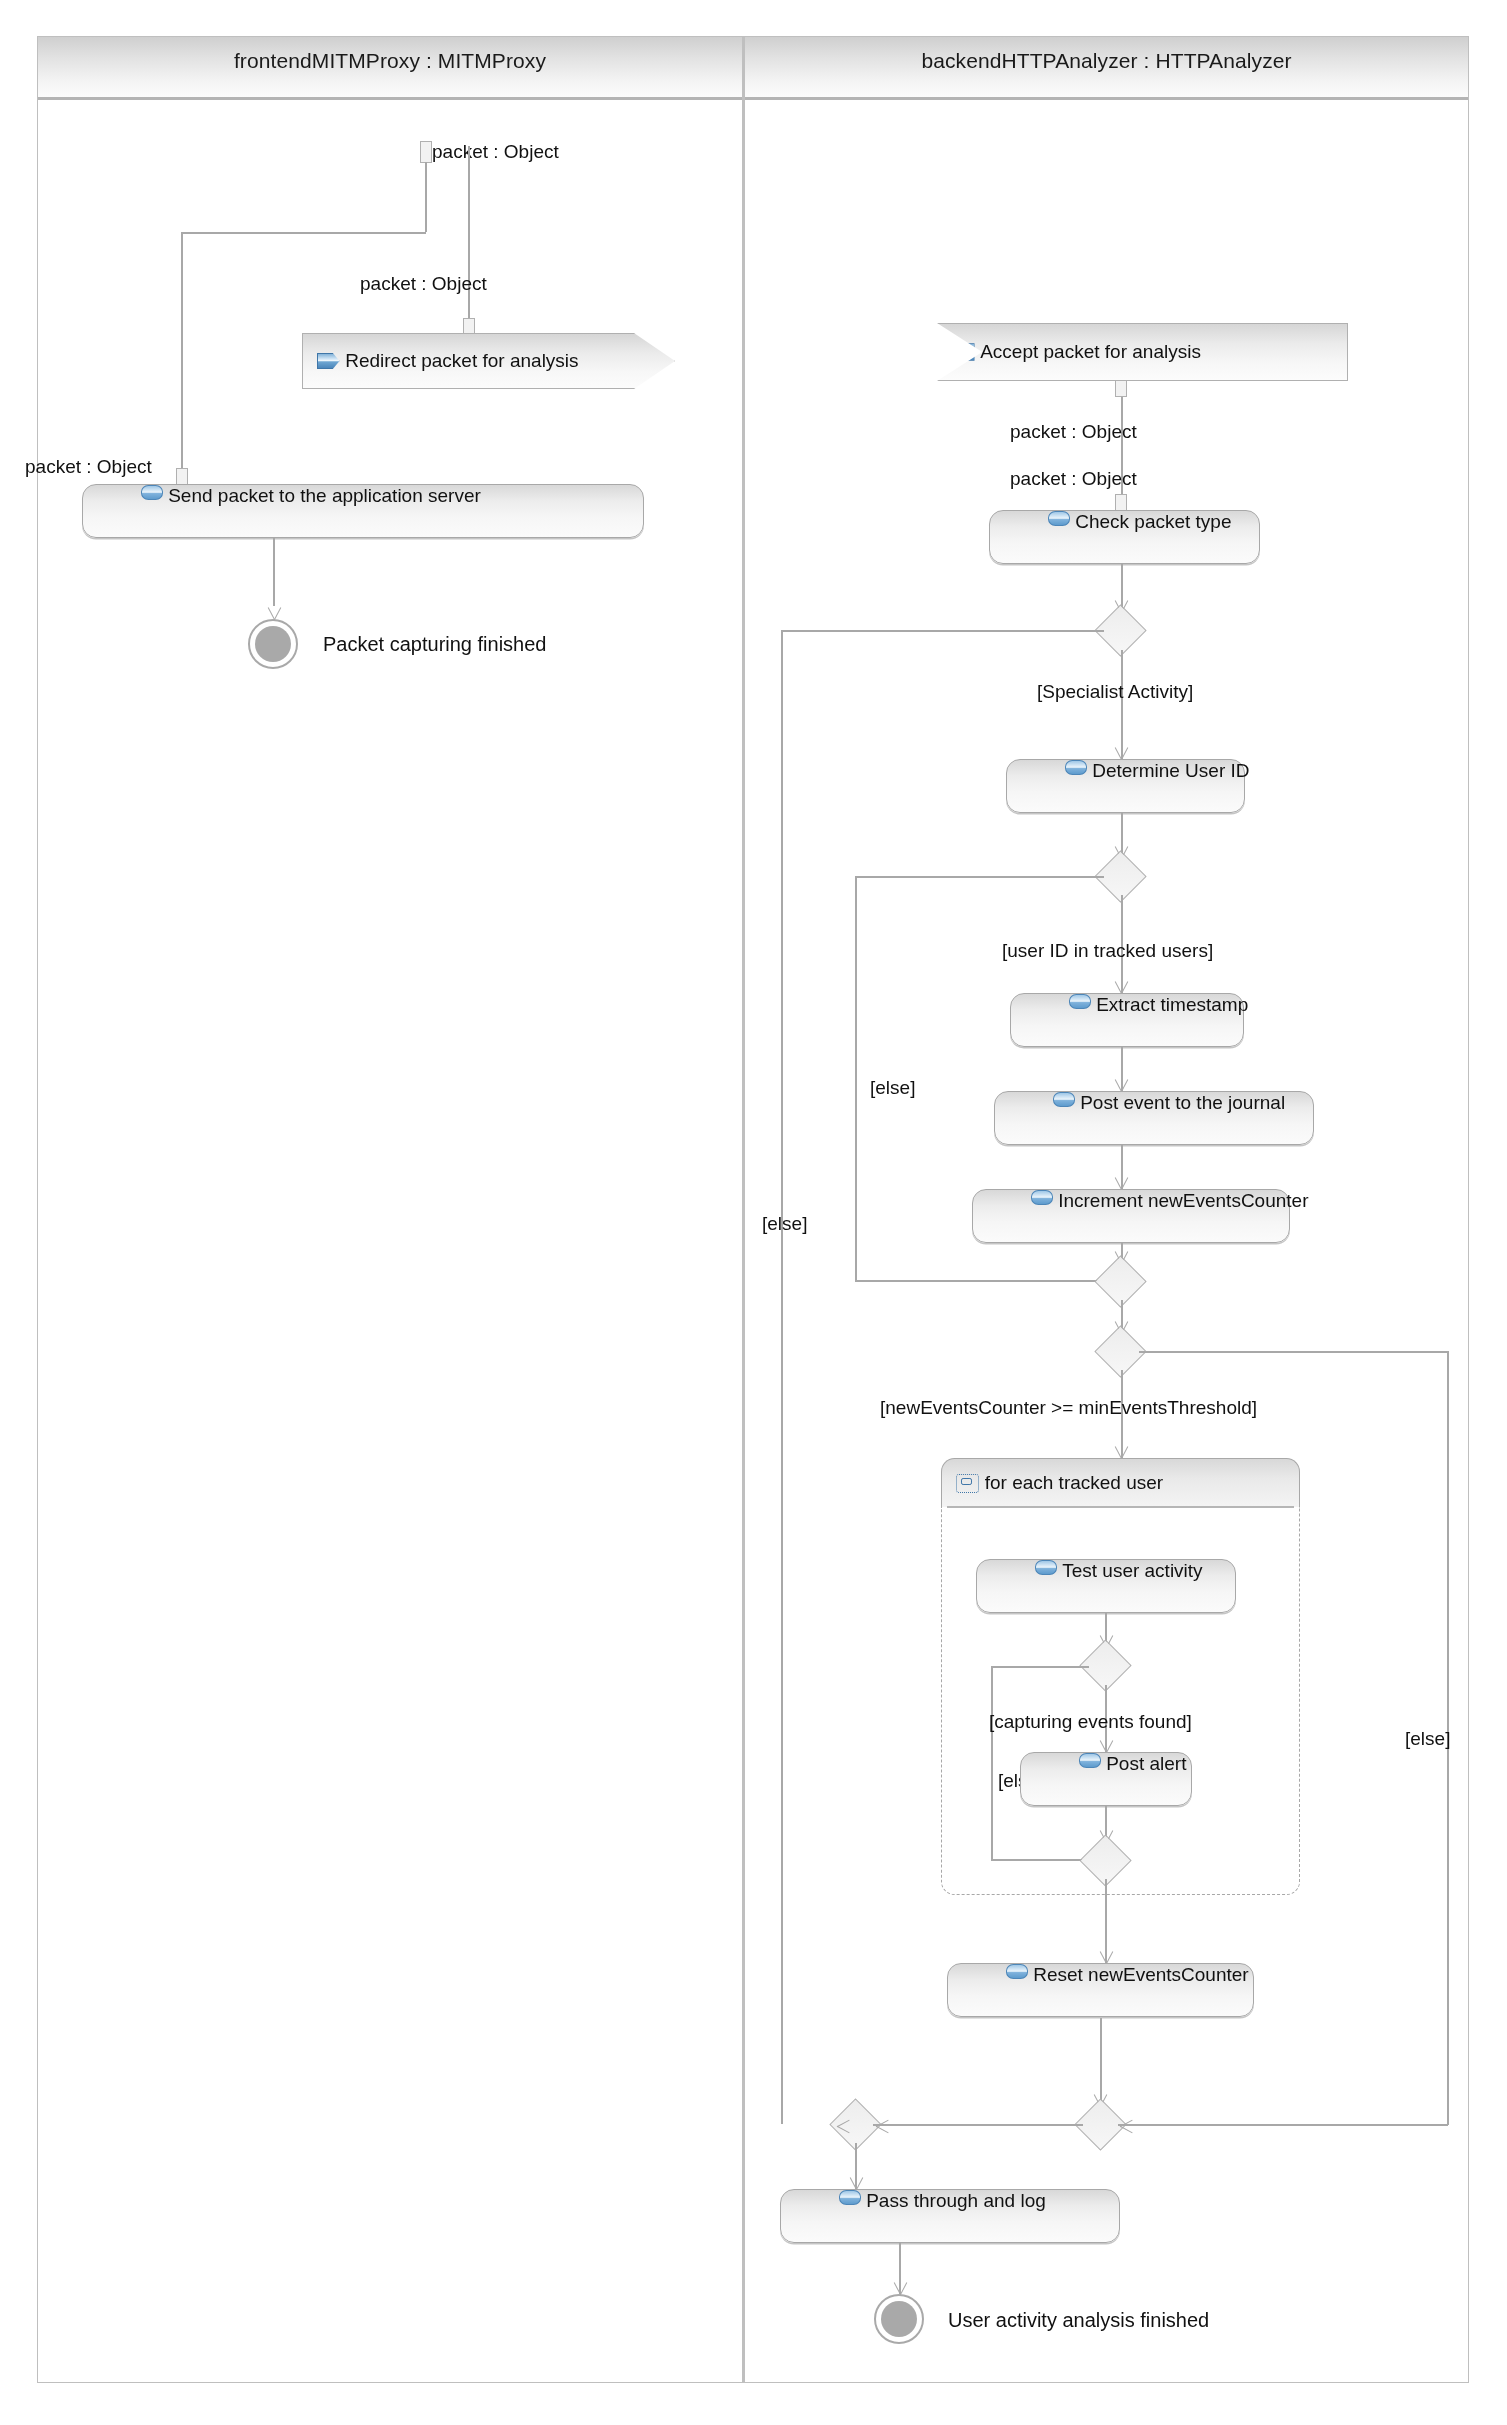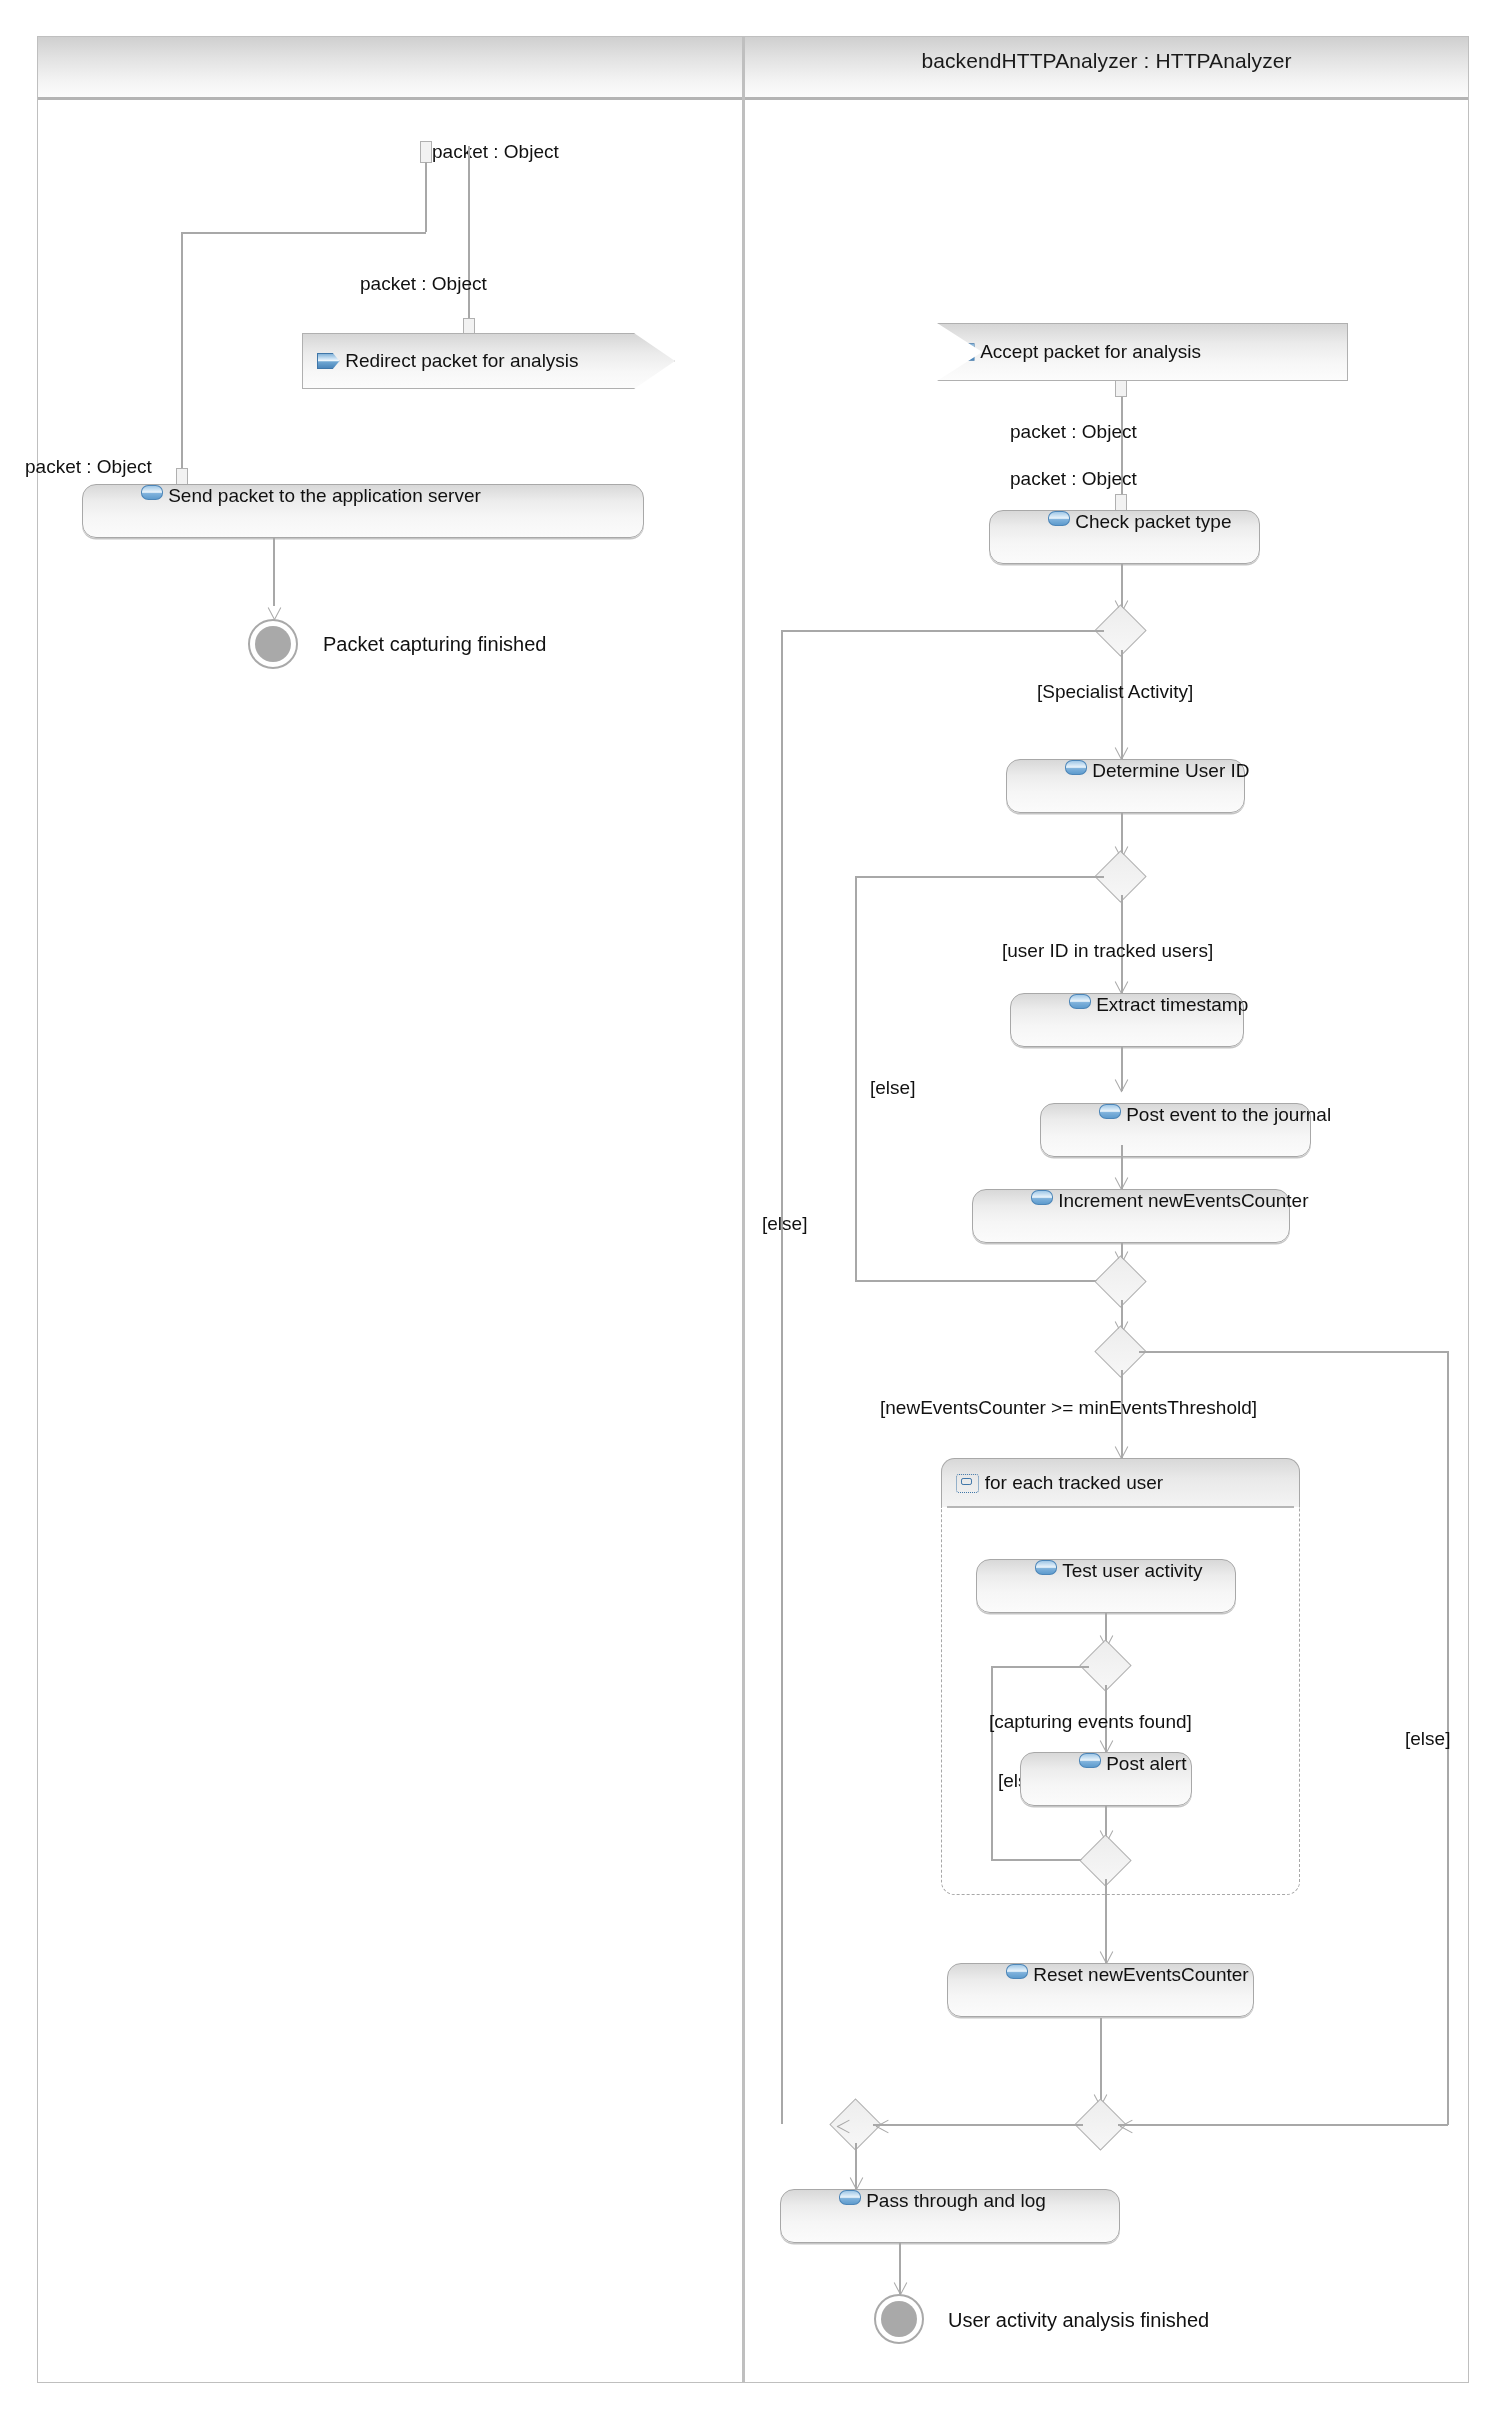--- a/index.html
+++ b/index.html
@@ -98,20 +98,21 @@
   .glabel{position:absolute;font-size:19px;color:#111;white-space:nowrap;}
   .nlabel{position:absolute;font-size:20px;color:#111;white-space:nowrap;}
 </style>
 </head>
 <body>
 
 <div id="canvas">
 
   <div class="partition" style="left:37px;top:36px;width:706px;height:2347px;">
     <div class="part-head"></div>
+    <div class="part-title">frontendMITMProxy : MITMProxy</div>
   </div>
 
   <div class="partition" style="left:744px;top:36px;width:725px;height:2347px;">
     <div class="part-head"></div>
     <div class="part-title">backendHTTPAnalyzer : HTTPAnalyzer</div>
   </div>
 
   <div class="vdiv" style="left:742px;top:36px;height:2347px;"></div>
 
 
@@ -215,21 +216,21 @@
     <span class="ic icon-behavior"></span>
     <span class="lbl">Extract timestamp</span>
   </div>
 
   <div class="ln lnv" style="left:1121px;top:1047px;height:44px;"></div>
   <div class="oah down" style="left:1121px;top:1091px;">
       <i></i>
       <i></i>
     </div>
 
-  <div class="action" style="left:1040px;top:1091px;width:271px;height:54px;margin-top:12px;">
+  <div class="action" style="left:994px;top:1091px;width:320px;height:54px;">
     <span class="ic icon-behavior"></span>
     <span class="lbl">Post event to the journal</span>
   </div>
 
   <div class="ln lnv" style="left:1121px;top:1145px;height:44px;"></div>
   <div class="oah down" style="left:1121px;top:1189px;">
       <i></i>
       <i></i>
     </div>
 

